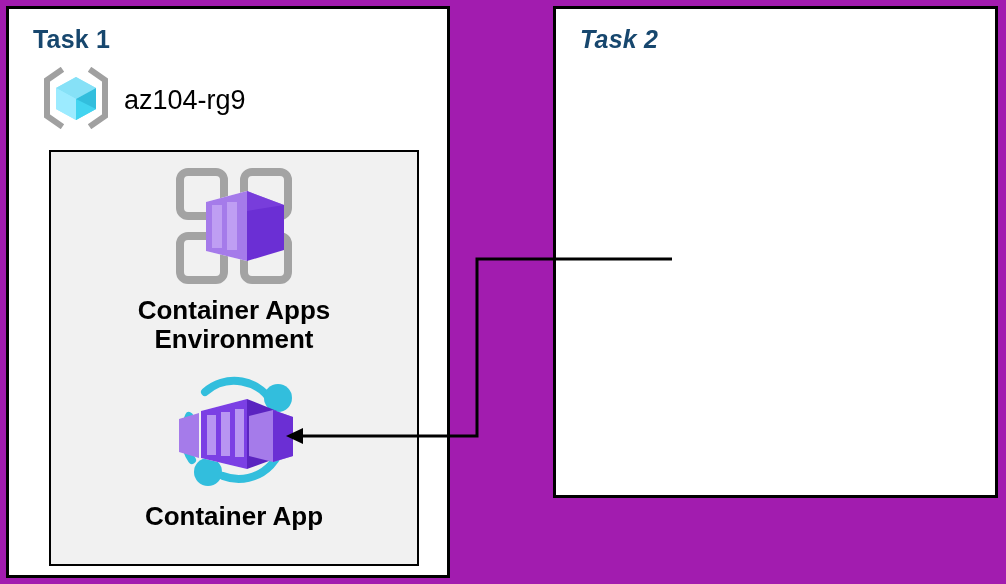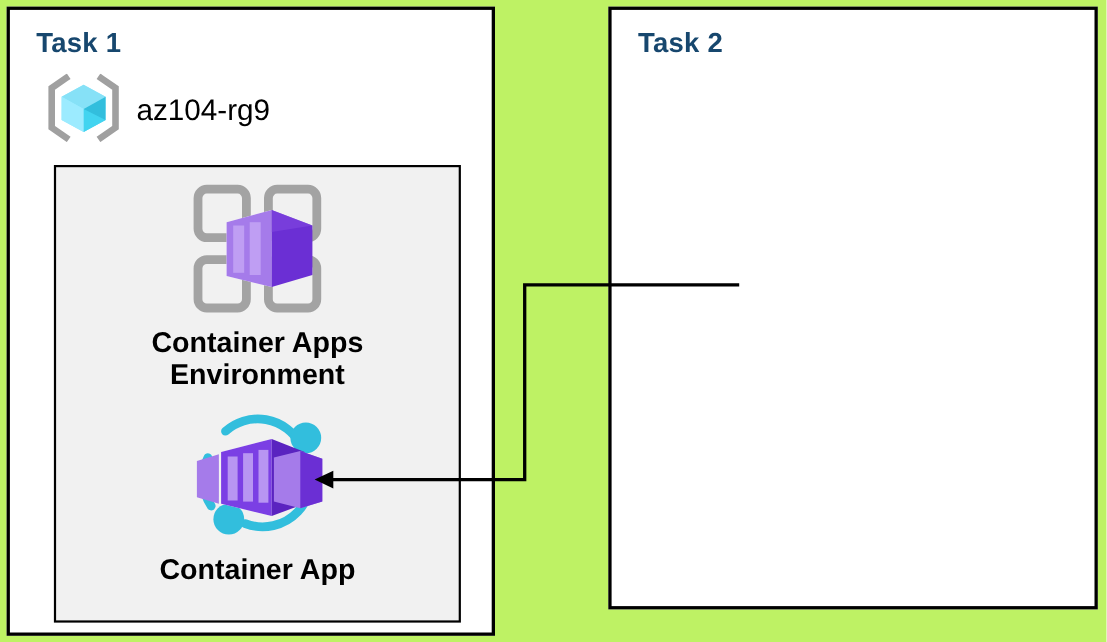--- a/index.html
+++ b/index.html
@@ -7,33 +7,33 @@
     padding: 0;
     background: #ffffff;
   }
   body {
     font-family: "Liberation Sans", sans-serif;
   }
   #canvas {
     position: relative;
     width: 1006px;
     height: 584px;
-    background: #bef264;
+    background: #a21caf;
     overflow: hidden;
   }
 
   
   .task-panel {
     position: absolute;
     background: #ffffff;
     border: 3px solid #000000;
     box-sizing: border-box;
   }
   #task1-panel { left: 6px;   top: 6px; width: 444px; height: 572px; }
-  #task2-panel { left: 553px; top: 6px; width: 445px; height: 548px; }
+  #task2-panel { left: 553px; top: 6px; width: 445px; height: 492px; font-style: italic; }
 
   .task-title {
     position: absolute;
     left: 24px;
     top: 16px;
     font-size: 25px;
     font-weight: bold;
     color: #17476e;
     letter-spacing: 0.2px;
     white-space: nowrap;

